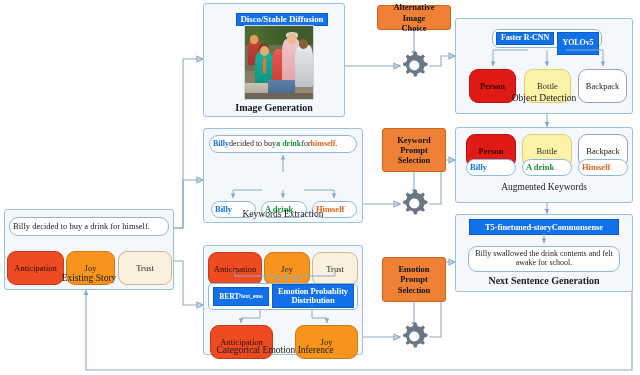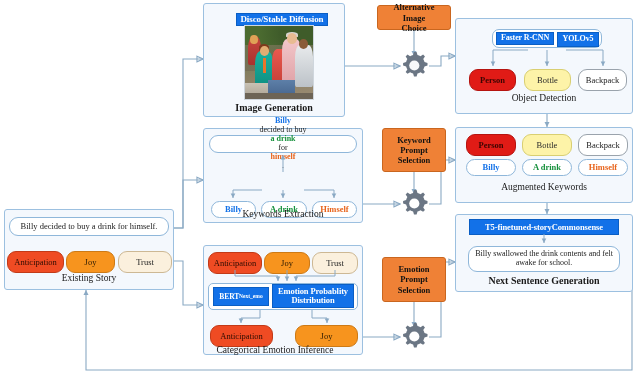--- a/index.html
+++ b/index.html
@@ -45,45 +45,44 @@
     line-height:1.05;
     letter-spacing:-0.1px;
   }
 
   
   .chip{
     position:absolute;
     background:#ffffff;
     border:1px solid #8fb7da;
     border-radius:9px;
-    display:flex;align-items:center;justify-content:center;
+    display:flex;align-items:center;
     font-size:8.5px;
     box-sizing:border-box;
     text-align:center;
     color:#222;
     line-height:1.12;
     padding:0 3px;
     white-space:nowrap;
-    flex-direction:column;
   }
   .chip.wide{white-space:normal;}
   .chip.blue-t{color:#1271e8;font-weight:bold;}
   .chip.green-t{color:#17913c;font-weight:bold;}
   .chip.orange-t{color:#e8641c;font-weight:bold;}
 
   
   .pill{
     position:absolute;
     border-radius:9px;
     display:flex;align-items:center;justify-content:center;
     font-size:8.5px;
     box-sizing:border-box;
     text-align:center;
     white-space:nowrap;
-    padding:10px 2px;
+    padding:16px 2px;
   }
   .pill.red{background:#e01b16;border:1px solid #b51410;color:#3a0502;font-weight:bold;}
   .pill.yellow{background:#fdf3a8;border:1px solid #d9cf72;color:#2a2a2a;}
   .pill.grey{background:#ffffff;border:1px solid #9aa3ac;color:#222;}
   .pill.anticipation{background:#ef4b23;border:1px solid #c23a18;color:#2c0c02;}
   .pill.joy{background:#f7941e;border:1px solid #cd7a16;color:#2c1a02;}
   .pill.trust{background:#fbf0dd;border:1px solid #cdb894;color:#222;}
 
   
   .cmd{
@@ -301,21 +300,21 @@
     <g fill="#6b7684">
       <path d="M414,323 l2.6,0 l.9,3 a11,11 0 0 1 3,1.25 l2.6,-1.7 l1.85,1.85 l-1.7,2.6 a11,11 0 0 1 1.25,3 l3,.9 l0,2.6 l-3,.9 a11,11 0 0 1 -1.25,3 l1.7,2.6 l-1.85,1.85 l-2.6,-1.7 a11,11 0 0 1 -3,1.25 l-.9,3 l-2.6,0 l-.9,-3 a11,11 0 0 1 -3,-1.25 l-2.6,1.7 l-1.85,-1.85 l1.7,-2.6 a11,11 0 0 1 -1.25,-3 l-3,-.9 l0,-2.6 l3,-.9 a11,11 0 0 1 1.25,-3 l-1.7,-2.6 l1.85,-1.85 l2.6,1.7 a11,11 0 0 1 3,-1.25 z"></path>
       <circle cx="414.3" cy="336.5" r="5.1" fill="#ffffff"></circle>
     </g>
   </svg>
 
   <div class="panel" style="left:455px;top:18px;width:178px;height:96px;">
   </div>
   <div class="chip" style="left:492px;top:29px;width:110px;height:19px;border-radius:7px;"></div>
   <div class="modelbar" style="left:496px;top:32px;width:58px;height:13px;font-size:8px;">Faster R-CNN</div>
-  <div class="modelbar" style="left:557px;top:32px;width:42px;height:15px;font-size:8px;">YOLOv5</div>
+  <div class="modelbar" style="left:557px;top:32px;width:42px;height:23px;font-size:8px;">YOLOv5</div>
 
   <div class="pill red" style="left:469px;top:69px;width:47px;height:18px;">Person</div>
   <div class="pill yellow" style="left:524px;top:69px;width:47px;height:18px;">Bottle</div>
   <div class="pill grey" style="left:578px;top:69px;width:49px;height:18px;border-radius:9px;">Backpack</div>
 
   <div class="panel-caption" style="left:455px;top:93px;width:178px;">Object Detection</div>
 
   <svg class="wires" viewBox="0 0 640 375">
     <g fill="none" stroke="#8aa9c4" stroke-width="1">
       <path d="M528,50 L493,50 L493,66" marker-end="url(#ahs)"></path>

